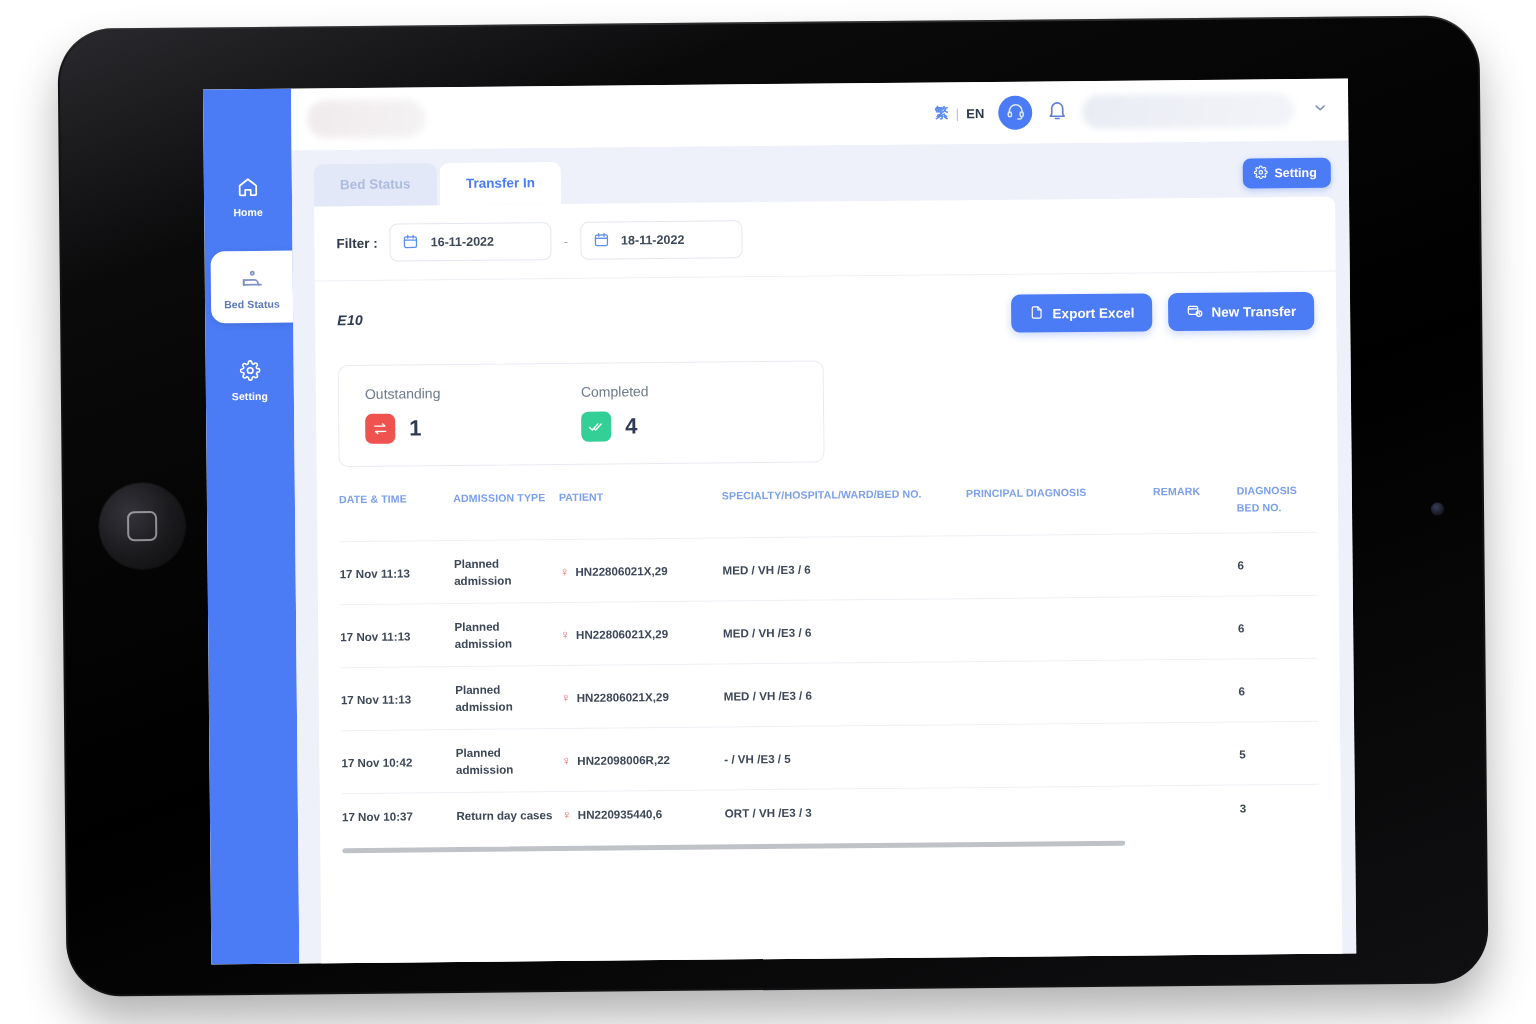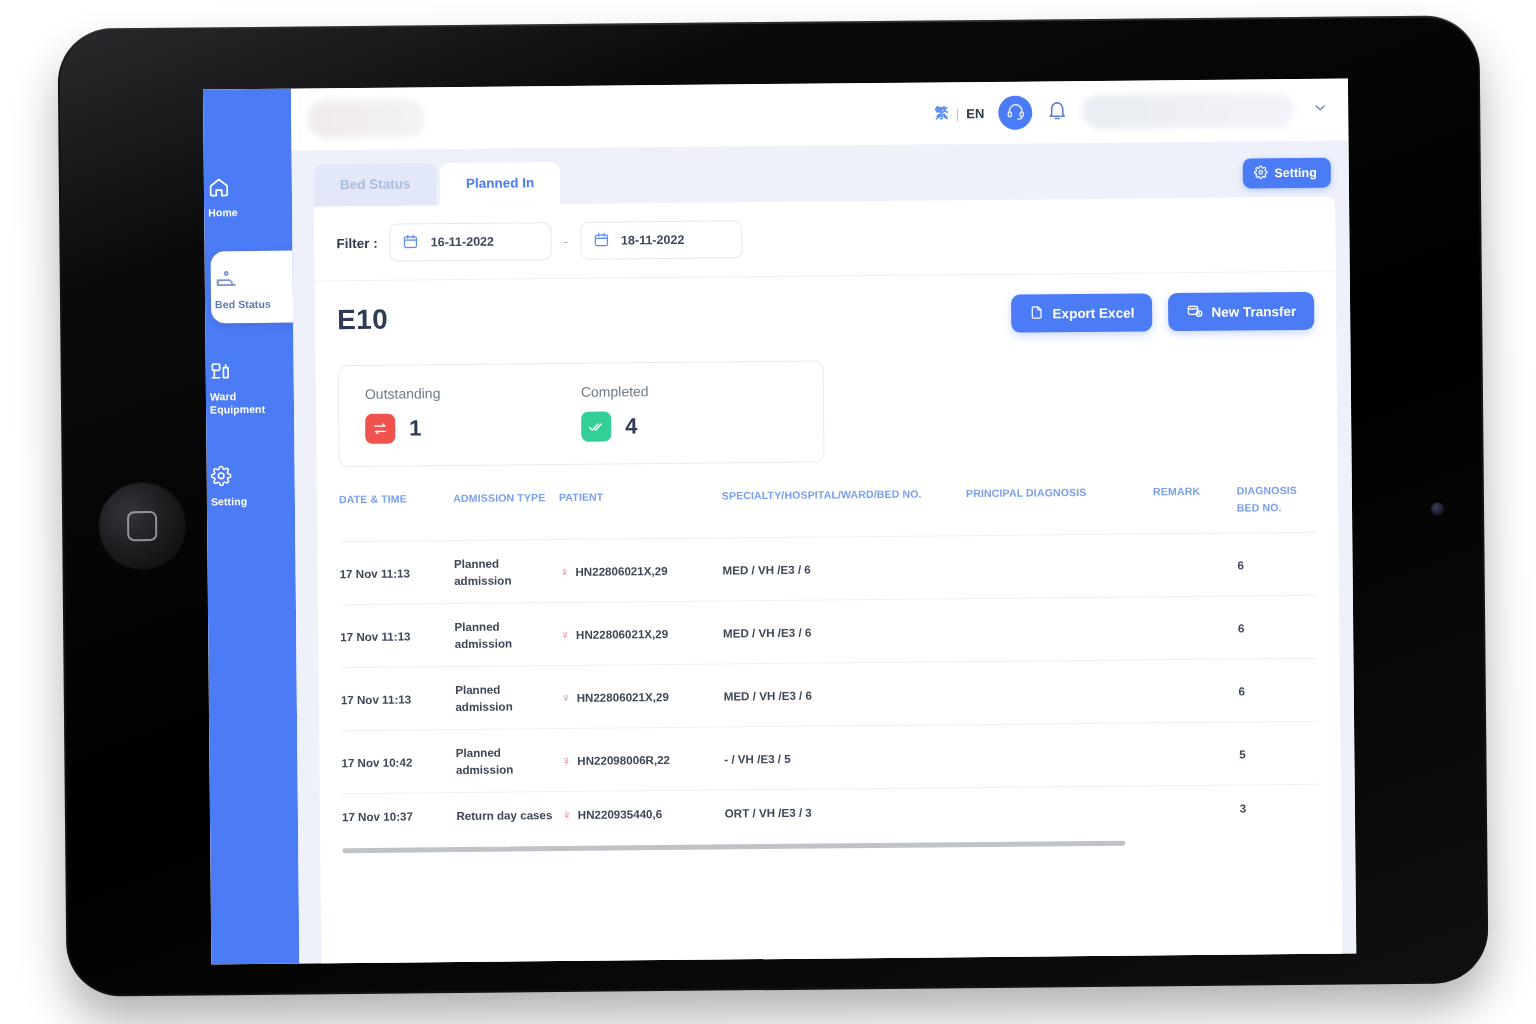--- a/index.html
+++ b/index.html
@@ -61,21 +61,21 @@
     position:absolute; left:0; top:0;
     width:88px; height:100%;
     background:#4b7bf5;
     padding-top:70px;
   }
   .side-item{
     position:relative;
     width:88px;
     padding:14px 4px 12px 4px;
     margin-bottom:20px;
-    text-align:left;
+    text-align:center;
     color:#ffffff;
     cursor:pointer;
   }
   .side-item .side-ico{
     display:block; height:26px; line-height:26px; margin-bottom:7px;
   }
   .side-item .side-ico svg{ vertical-align:middle; }
   .side-label{
     display:block;
     font-size:10.5px; font-weight:700; line-height:13px;
@@ -179,21 +179,21 @@
     padding:0 12px;
     font-size:12.5px; color:#3c4757; font-weight:600;
     background:#fff; cursor:pointer;
   }
   .date-sep{ color:#9aa5b8; font-size:13px; }
 
   #ward-row{
     display:flex; align-items:center;
     padding:20px 22px 4px 22px;
   }
-  #ward-title{ font-size:28px; font-weight:700; color:#2f3b55; letter-spacing:.3px; }
+  #ward-title{ font-size:14px; font-weight:700; color:#2f3b55; letter-spacing:.3px;font-style:italic; }
   #ward-actions{ margin-left:auto; display:flex; gap:16px; }
   .action-btn{
     height:38px; padding:0 18px;
     background:#4b7bf5; color:#fff;
     border:none; border-radius:9px;
     font-size:13.5px; font-weight:700;
     display:flex; align-items:center; gap:8px;
     cursor:pointer;
     box-shadow:0 3px 8px rgba(75,123,245,.30);
   }
@@ -284,33 +284,20 @@
               <circle cx="12" cy="4" r="1.6"></circle>
               <path d="M3 16v-5h11a4 4 0 0 1 4 4v1"></path>
               <path d="M3 16h18"></path>
               <path d="M3 11v5"></path>
             </svg>
         </span>
         <span class="side-label">Bed Status</span>
       </div>
 
 
-      <div class="side-item">
-        <span class="side-ico">
-          <svg width="22" height="22" viewBox="0 0 24 24" fill="none" stroke="#ffffff" stroke-width="1.8" stroke-linecap="round" stroke-linejoin="round">
-              <rect x="3" y="4" width="8" height="7" rx="1.4"></rect>
-              <path d="M5 11v8"></path>
-              <path d="M3 19h8"></path>
-              <path d="M15 8h5v11h-5z"></path>
-              <path d="M17.5 8V5"></path>
-            </svg>
-        </span>
-        <span class="side-label">Ward</span>
-        <span class="side-label">Equipment</span>
-      </div>
 
       <div class="side-item">
         <span class="side-ico">
           <svg width="21" height="21" viewBox="0 0 24 24" fill="none" stroke="#ffffff" stroke-width="1.8" stroke-linecap="round" stroke-linejoin="round">
               <circle cx="12" cy="12" r="3.2"></circle>
               <path d="M19.4 15a1.6 1.6 0 0 0 .32 1.76l.06.06a2 2 0 1 1-2.83 2.83l-.06-.06a1.6 1.6 0 0 0-1.76-.32 1.6 1.6 0 0 0-.97 1.47V21a2 2 0 1 1-4 0v-.11a1.6 1.6 0 0 0-1.05-1.47 1.6 1.6 0 0 0-1.76.32l-.06.06A2 2 0 1 1 4.46 17l.06-.06a1.6 1.6 0 0 0 .32-1.76 1.6 1.6 0 0 0-1.47-.97H3a2 2 0 1 1 0-4h.11a1.6 1.6 0 0 0 1.47-1.05 1.6 1.6 0 0 0-.32-1.76L4.2 7.3a2 2 0 1 1 2.83-2.83l.06.06a1.6 1.6 0 0 0 1.76.32H9a1.6 1.6 0 0 0 .97-1.47V3a2 2 0 1 1 4 0v.11a1.6 1.6 0 0 0 .97 1.47 1.6 1.6 0 0 0 1.76-.32l.06-.06A2 2 0 1 1 19.6 7l-.06.06a1.6 1.6 0 0 0-.32 1.76V9a1.6 1.6 0 0 0 1.47.97H21a2 2 0 1 1 0 4h-.11a1.6 1.6 0 0 0-1.47.97z"></path>
             </svg>
         </span>
         <span class="side-label">Setting</span>
       </div>
@@ -358,21 +345,21 @@
       </div>
     </header>
 
     <main id="content">
 
       <div id="tabs-row">
         <div class="tab inactive">
           <span>Bed Status</span>
         </div>
         <div class="tab active">
-          <span>Planned In</span>
+          <span>Transfer In</span>
         </div>
         <button id="setting-btn">
           <span>
             <svg width="14" height="14" viewBox="0 0 24 24" fill="none" stroke="#ffffff" stroke-width="2" stroke-linecap="round" stroke-linejoin="round">
                 <circle cx="12" cy="12" r="3"></circle>
                 <path d="M19.4 15a1.6 1.6 0 0 0 .32 1.76l.06.06a2 2 0 1 1-2.83 2.83l-.06-.06a1.6 1.6 0 0 0-1.76-.32 1.6 1.6 0 0 0-.97 1.47V21a2 2 0 1 1-4 0v-.11a1.6 1.6 0 0 0-1.05-1.47 1.6 1.6 0 0 0-1.76.32l-.06.06A2 2 0 1 1 4.46 17l.06-.06a1.6 1.6 0 0 0 .32-1.76 1.6 1.6 0 0 0-1.47-.97H3a2 2 0 1 1 0-4h.11a1.6 1.6 0 0 0 1.47-1.05 1.6 1.6 0 0 0-.32-1.76L4.2 7.3a2 2 0 1 1 2.83-2.83l.06.06a1.6 1.6 0 0 0 1.76.32H9a1.6 1.6 0 0 0 .97-1.47V3a2 2 0 1 1 4 0v.11a1.6 1.6 0 0 0 .97 1.47 1.6 1.6 0 0 0 1.76-.32l.06-.06A2 2 0 1 1 19.6 7l-.06.06a1.6 1.6 0 0 0-.32 1.76V9a1.6 1.6 0 0 0 1.47.97H21a2 2 0 1 1 0 4h-.11a1.6 1.6 0 0 0-1.47.97z"></path>
               </svg>
           </span>
           <span>Setting</span>
         </button>

